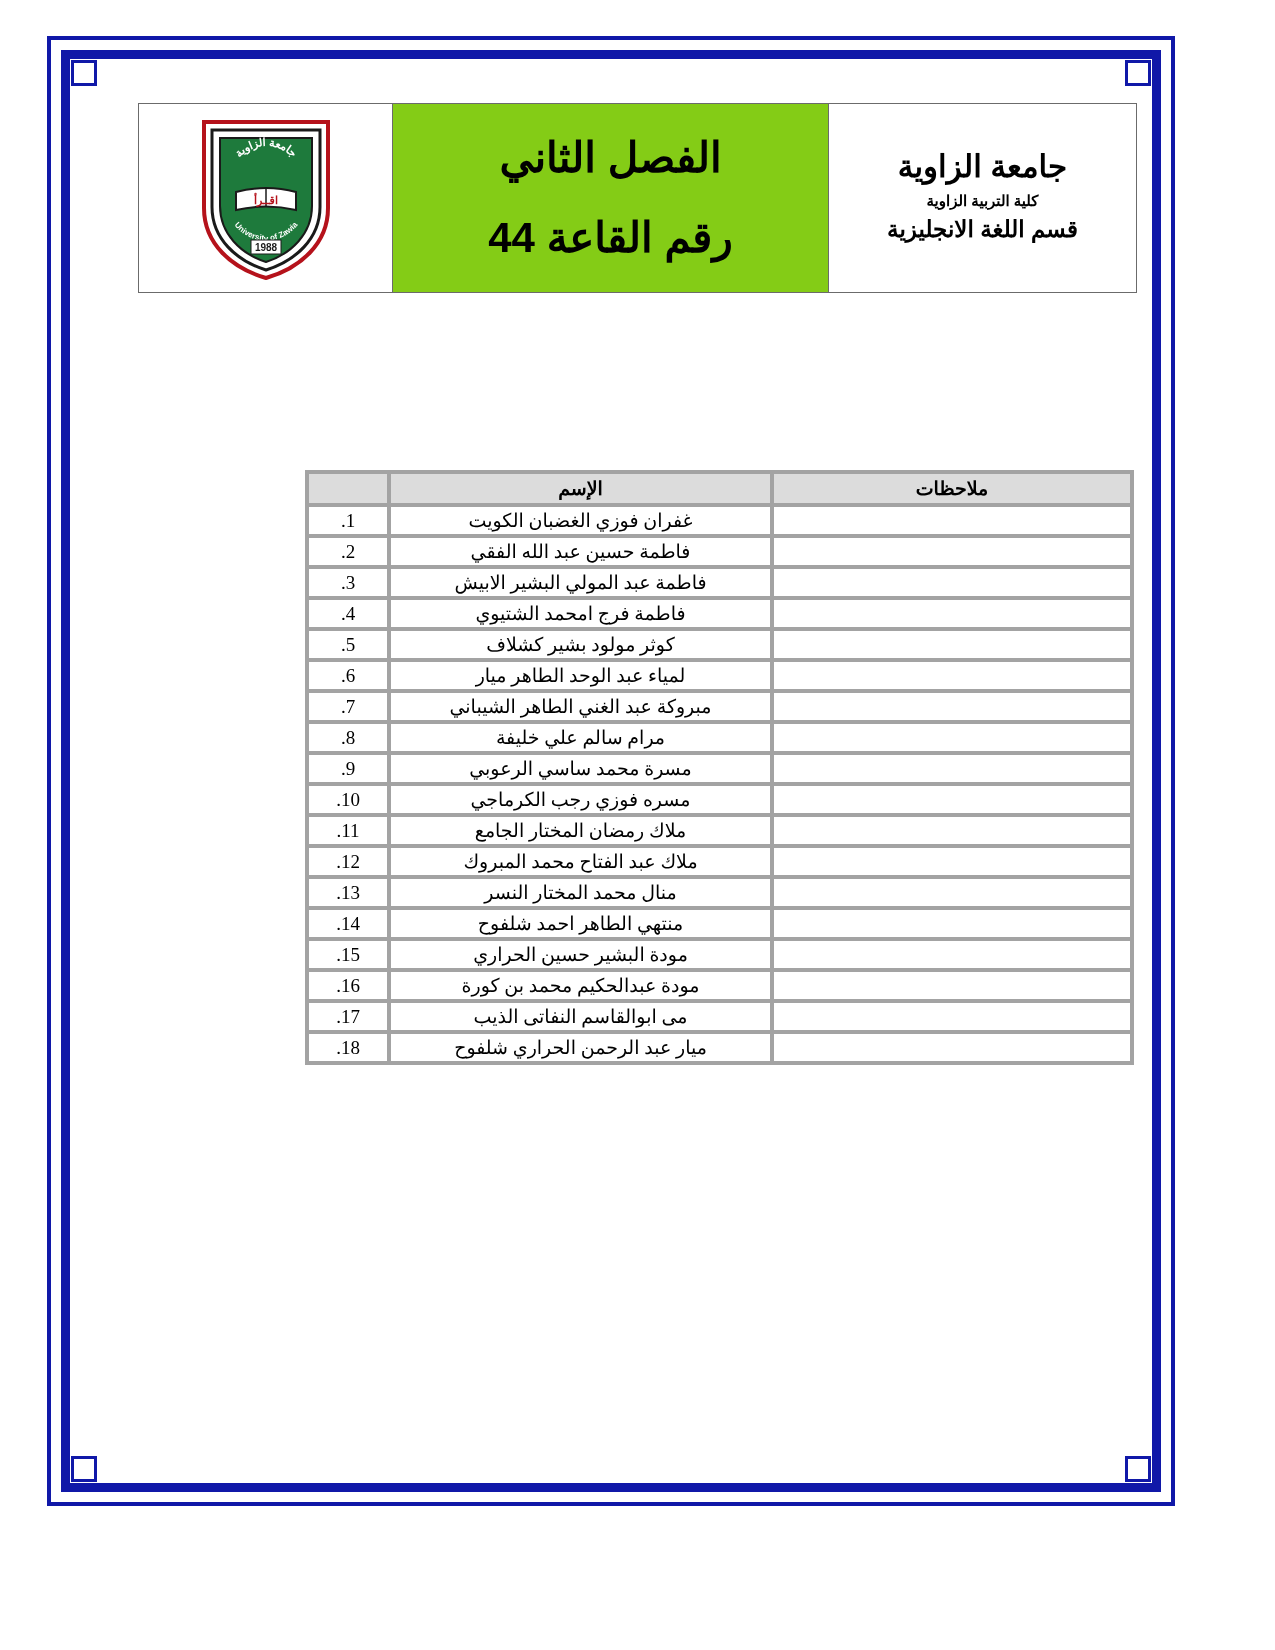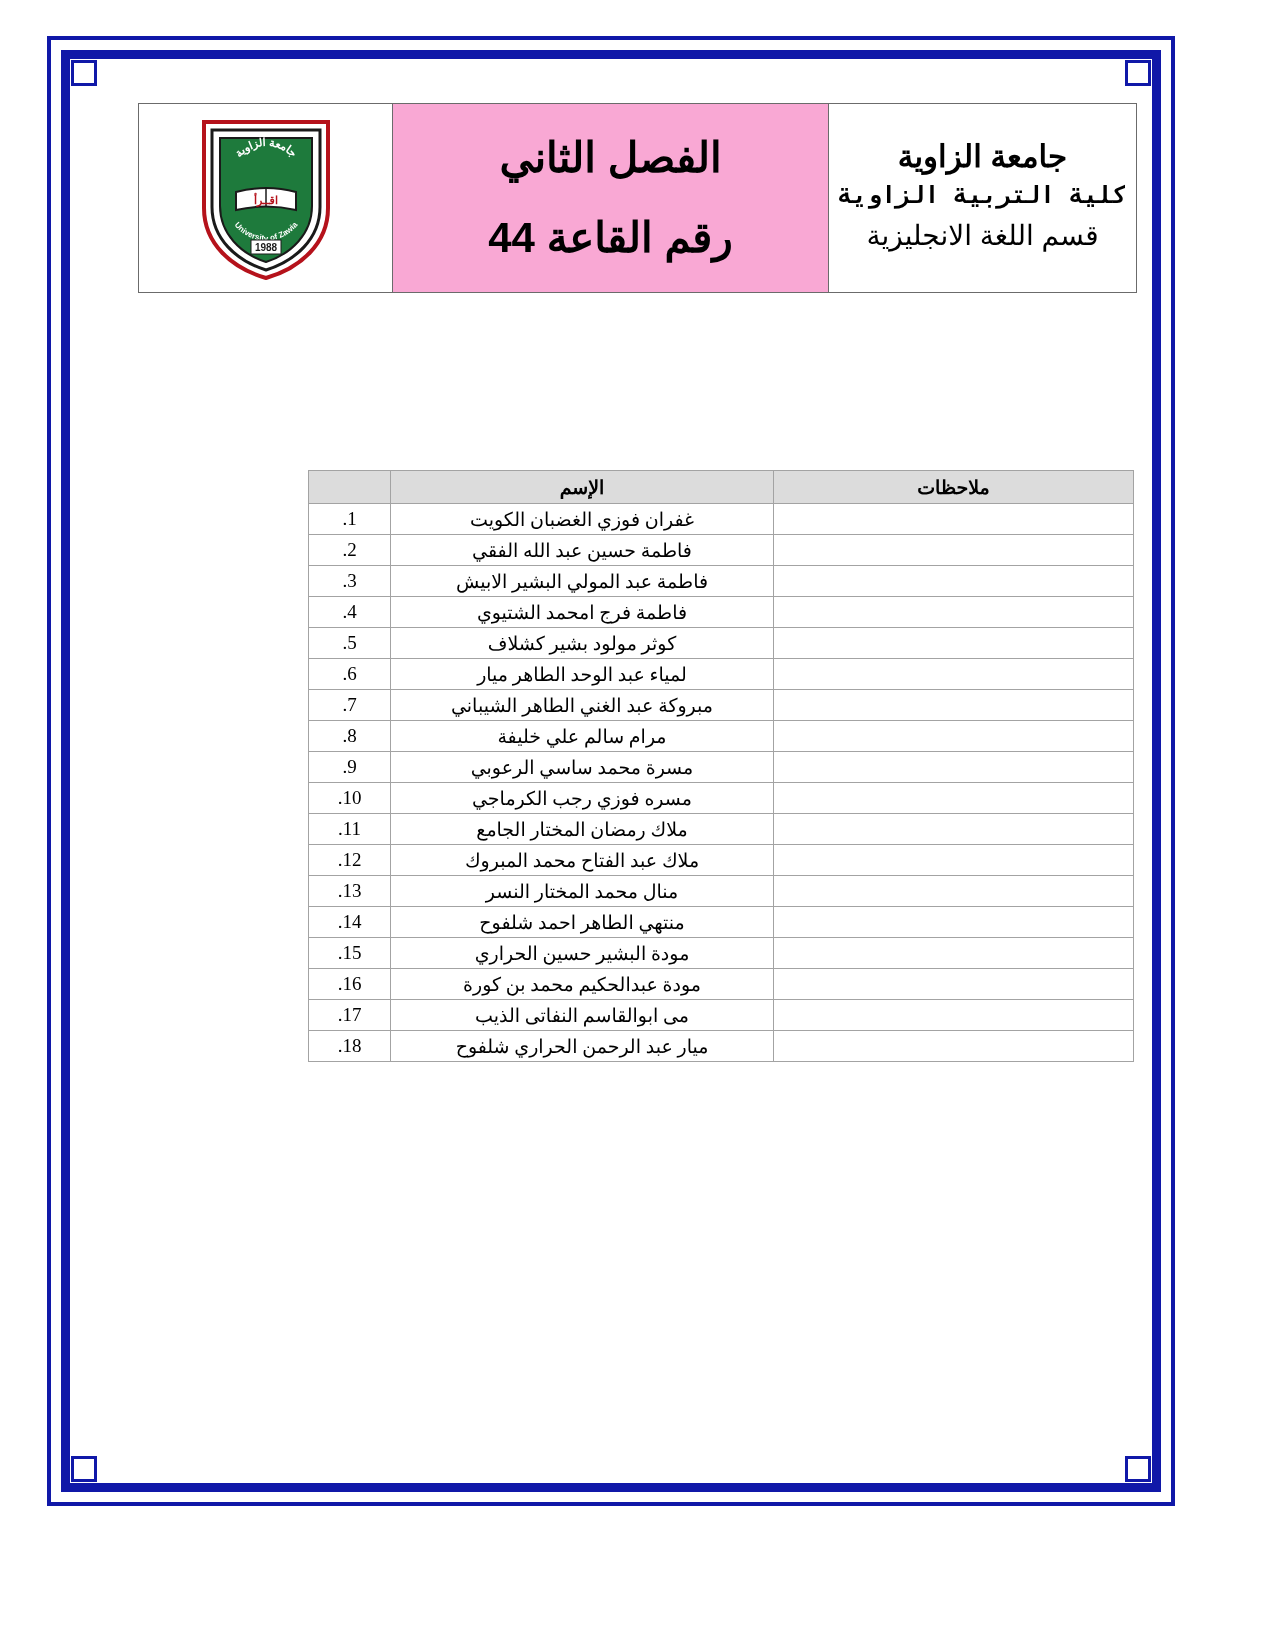--- a/index.html
+++ b/index.html
@@ -75,36 +75,36 @@
     padding: 10px 6px 14px 6px !important;
   }
   .hdr-line1 {
     font-family: "Liberation Sans", sans-serif;
     font-weight: bold;
     font-size: 31px;
     line-height: 1.45;
     color: #000;
   }
   .hdr-line2 {
-    font-family: Liberation Mono, monospace;
-    font-weight: bold;
-    font-size: 24px;
+    font-family: Liberation Sans, sans-serif;
+    font-weight: bold;
+    font-size: 15px;
     line-height: 1.5;
     color: #000;
   }
   .hdr-line3 {
     font-family: "Liberation Sans", sans-serif;
-    font-weight: normal;
-    font-size: 28px;
+    font-weight: bold;
+    font-size: 23px;
     line-height: 1.5;
     color: #000;
   }
   .hdr-center-cell {
     width: 415px;
-    background: #f9a8d4;
+    background: #84cc16;
     text-align: center;
     padding: 3px 10px !important;
   }
   .hdr-center-cell .big {
     font-family: "Liberation Sans", sans-serif;
     font-weight: bold;
     font-size: 42px;
     line-height: 1.9;
     color: #000;
     white-space: nowrap;
@@ -127,21 +127,21 @@
   table.students {
     position: absolute;
     right: 3px;
     top: 400px;
     width: 825px;
     border-collapse: collapse;
     table-layout: fixed;
   }
   table.students th,
   table.students td {
-    border: 1px solid #a3a3a3;
+    border: 4px solid #a3a3a3;
     font-size: 19px;
     color: #000;
     padding: 2px 6px;
     height: 31px;
     box-sizing: border-box;
   }
   table.students thead th {
     background: #dcdcdc;
     font-weight: bold;
     font-size: 19px;

